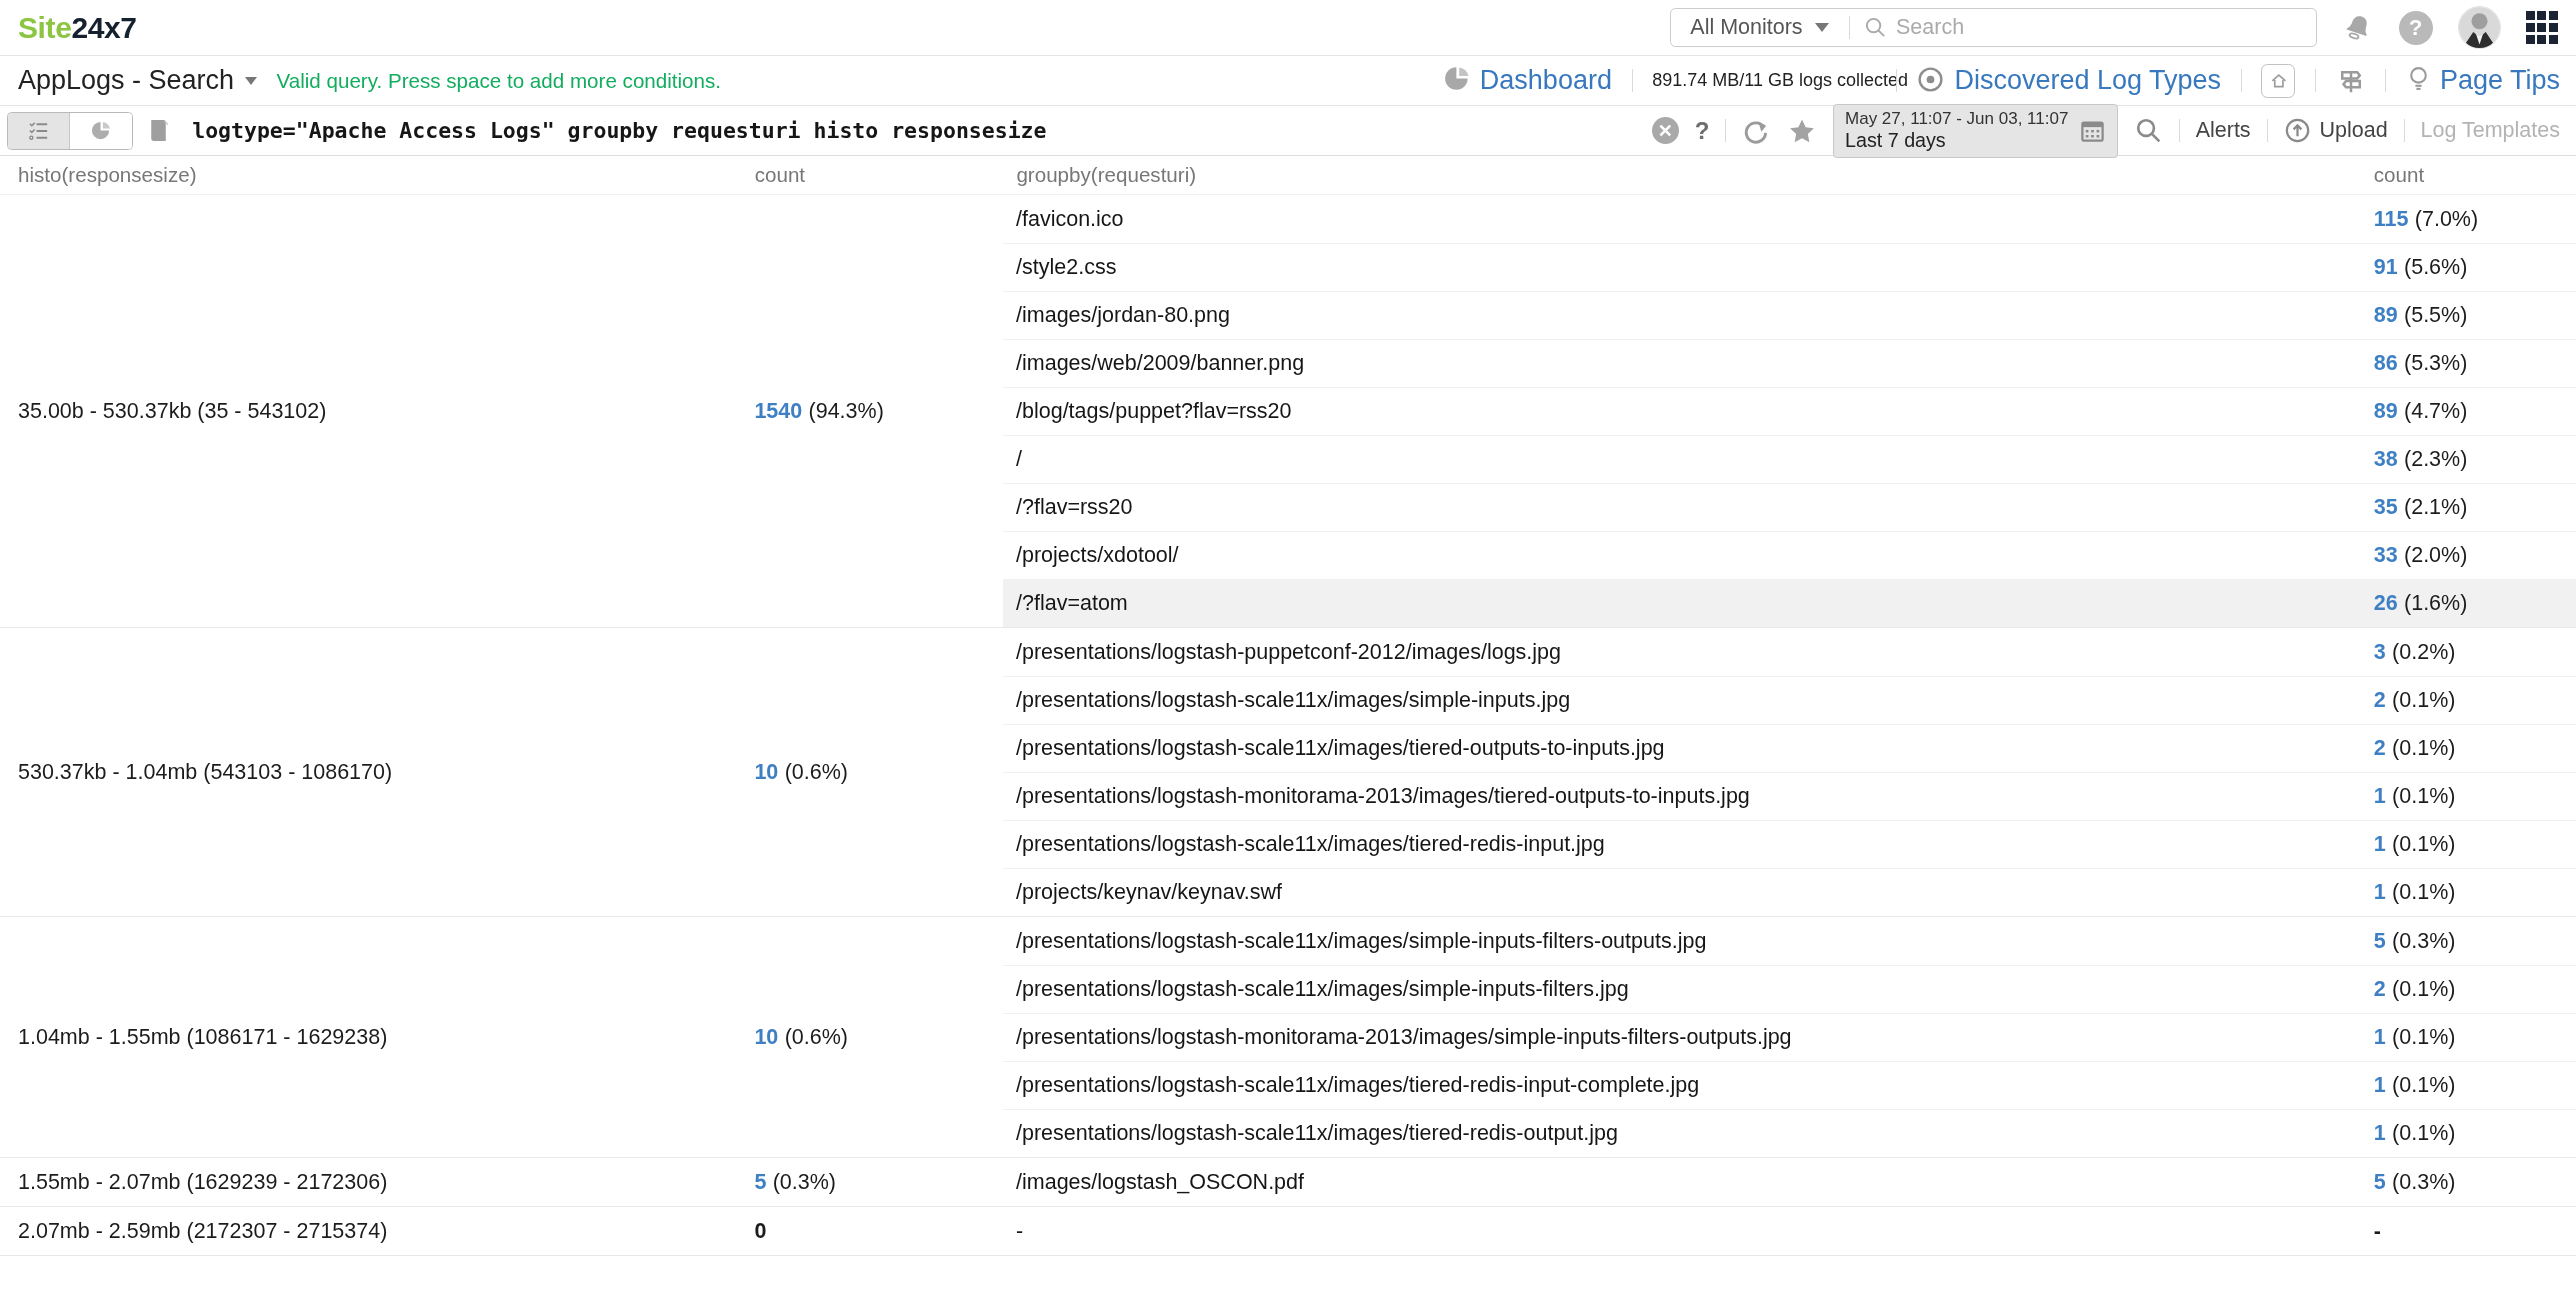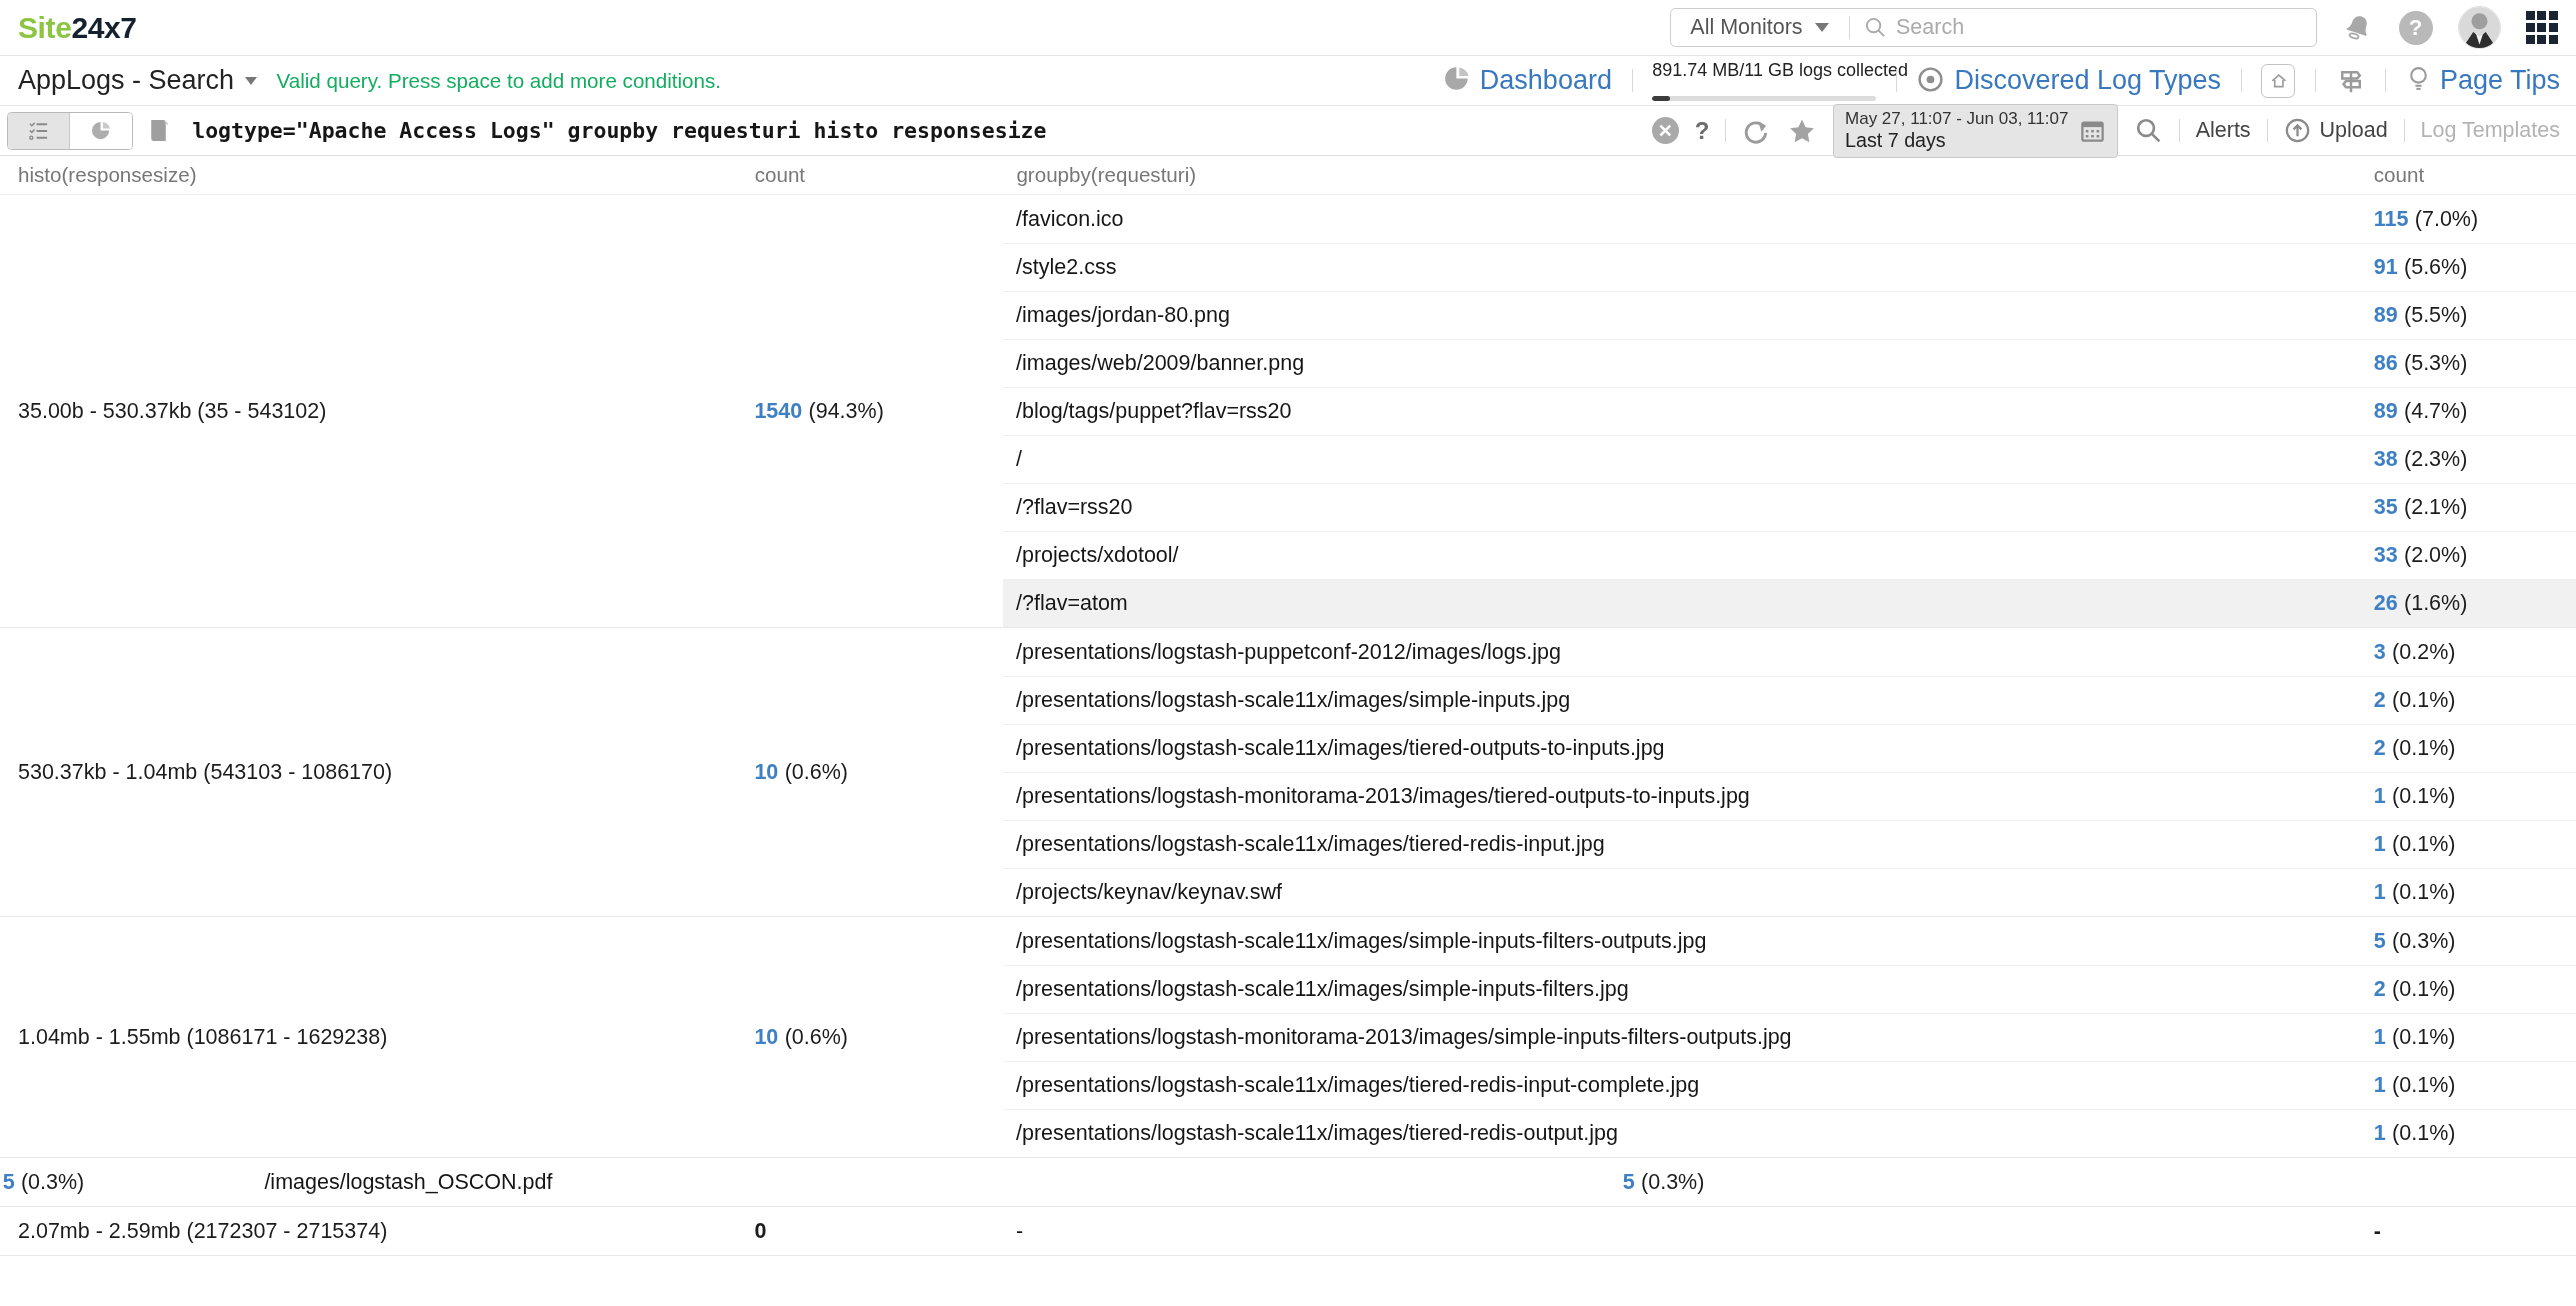--- a/index.html
+++ b/index.html
@@ -33,21 +33,21 @@
   .grid-icon b { background:#1a2433; }
 
   
   .subheader { height:50px; display:flex; align-items:center; padding:0 16px 0 18px;
     border-bottom:0.9px solid #e4e4e4; background:#fff; }
   .page-title { font-size:27px; color:#222; display:flex; align-items:center; gap:10.7px; cursor:pointer; }
   .page-title .caret { border-top-width:8px; border-left-width:6.3px; border-right-width:6.3px; }
   .query-status { color:#12ad5f; font-size:20.6px; margin-left:19.7px; }
   .sub-right { margin-left:auto; display:flex; align-items:center; gap:19.7px; }
   .sub-item { display:flex; align-items:flex-start; gap:9px; font-size:27px; color:#3878be; cursor:pointer; }
-  .usage { display:flex; flex-direction:column; gap:15px; width:224px; }
+  .usage { display:flex; gap:15px; width:224px; }
   .usage-text { font-size:18px; color:#222; white-space:nowrap; }
   .usage-track { height:4.5px; background:#dcdcdc; border-radius:2.7px; overflow:hidden; }
   .usage-fill { height:100%; background:#3c3c3c; border-radius:2.7px; }
   .sq-icon { width:34px; height:34px; border:1.8px solid #c2c2c2; border-radius:6.3px;
     display:flex; align-items:center; justify-content:center; }
 
   
   .querybar { height:50px; display:flex; align-items:center; padding:0 16px 0 7.2px;
     border-bottom:0.9px solid #ddd; background:#fff; }
   .seg { display:flex; border:0.9px solid #b9b9b9; border-radius:4.5px; overflow:hidden; height:38px; }
@@ -390,20 +390,21 @@
             <div class="uri">/presentations/logstash-scale11x/images/tiered-redis-input-complete.jpg</div>
             <div class="rcount"><span class="num">1</span><span class="pct">(0.1%)</span></div>
           </div>
           <div class="subrow">
             <div class="uri">/presentations/logstash-scale11x/images/tiered-redis-output.jpg</div>
             <div class="rcount"><span class="num">1</span><span class="pct">(0.1%)</span></div>
           </div>
         </div>
       </div>
       <div class="group">
+        <div class="gcell histo">1.55mb - 2.07mb (1629239 - 2172306)</div>
         <div class="gcell gcount">
           <span class="num">5</span>
           <span class="pct">(0.3%)</span>
         </div>
         <div class="grows">
           <div class="subrow">
             <div class="uri">/images/logstash_OSCON.pdf</div>
             <div class="rcount"><span class="num">5</span><span class="pct">(0.3%)</span></div>
           </div>
         </div>

